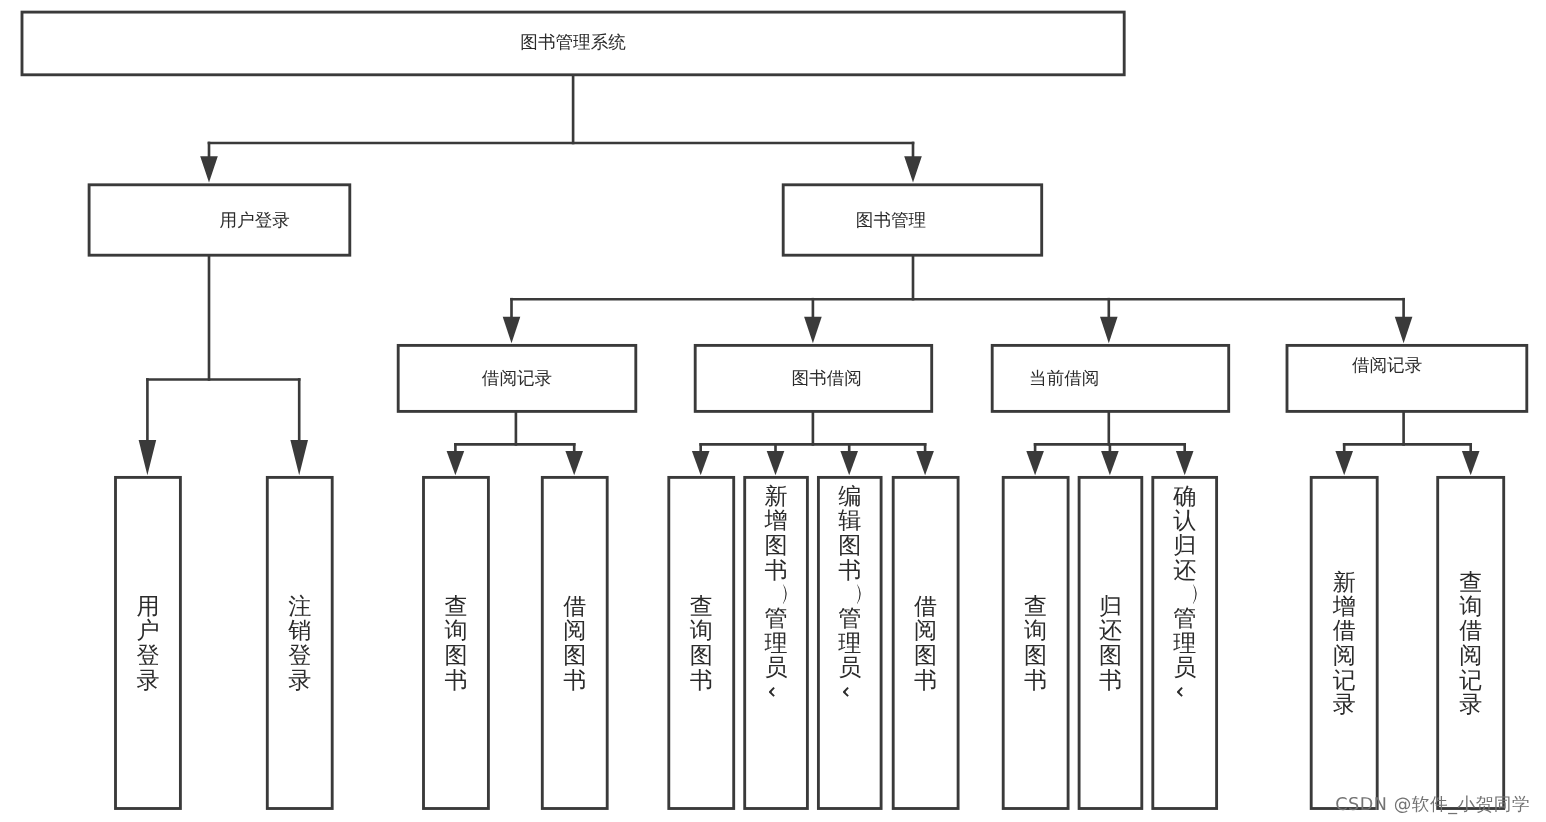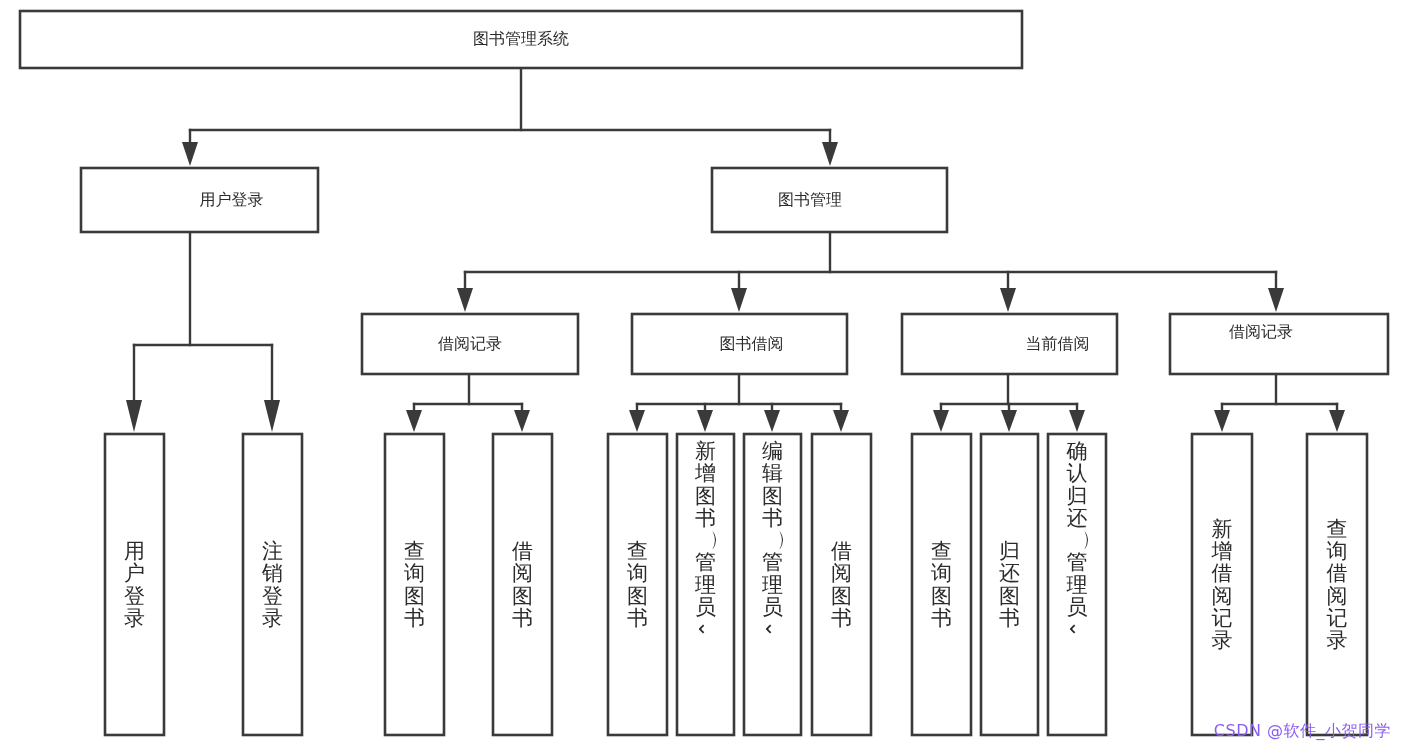--- a/index.html
+++ b/index.html
@@ -41,21 +41,21 @@
   .arrow-head {
     fill: #3a3a3a;
     stroke: none;
   }
   .watermark {
     position: absolute;
     right: 14px;
     bottom: 5px;
     font-family: "DejaVu Sans", "Liberation Sans", sans-serif;
     font-size: 16px;
-    color: #8b5cf6;
+    color: #737373;
     letter-spacing: 0.5px;
     white-space: nowrap;
     user-select: none;
   }
   .vtext-wrap {
     position: absolute;
     display: flex;
     flex-direction: column;
     align-items: center;
     justify-content: center;
@@ -194,21 +194,21 @@
     <rect class="node-box" x="1307" y="434" width="60" height="301"></rect>
   </svg>
 
   <div class="htext-wrap" style="left:20px; top:11px; width:1002px; height:57px;">图书管理系统</div>
 
   <div class="htext-wrap" style="left:81px; top:168px; width:237px; height:64px;margin-left:32px;">用户登录</div>
   <div class="htext-wrap" style="left:712px; top:168px; width:196px; height:64px;">图书管理</div>
 
   <div class="htext-wrap" style="left:362px; top:314px; width:216px; height:60px;">借阅记录</div>
   <div class="htext-wrap" style="left:632px; top:314px; width:239px; height:60px;">图书借阅</div>
-  <div class="htext-wrap" style="left:950px; top:314px; width:215px; height:60px;">当前借阅</div>
+  <div class="htext-wrap" style="left:860px; top:314px; width:215px; height:60px;">当前借阅</div>
   <div class="htext-wrap" style="left:1170px; top:302px; width:182px; height:60px;">借阅记录</div>
 
   <div class="vtext-wrap" style="left:105px; top:434px; width:59px; height:301px;">
       <span>用</span>
       <span>户</span>
       <span>登</span>
       <span>录</span>
     </div>
   <div class="vtext-wrap" style="left:243px; top:434px; width:59px; height:301px;">
       <span>注</span>

